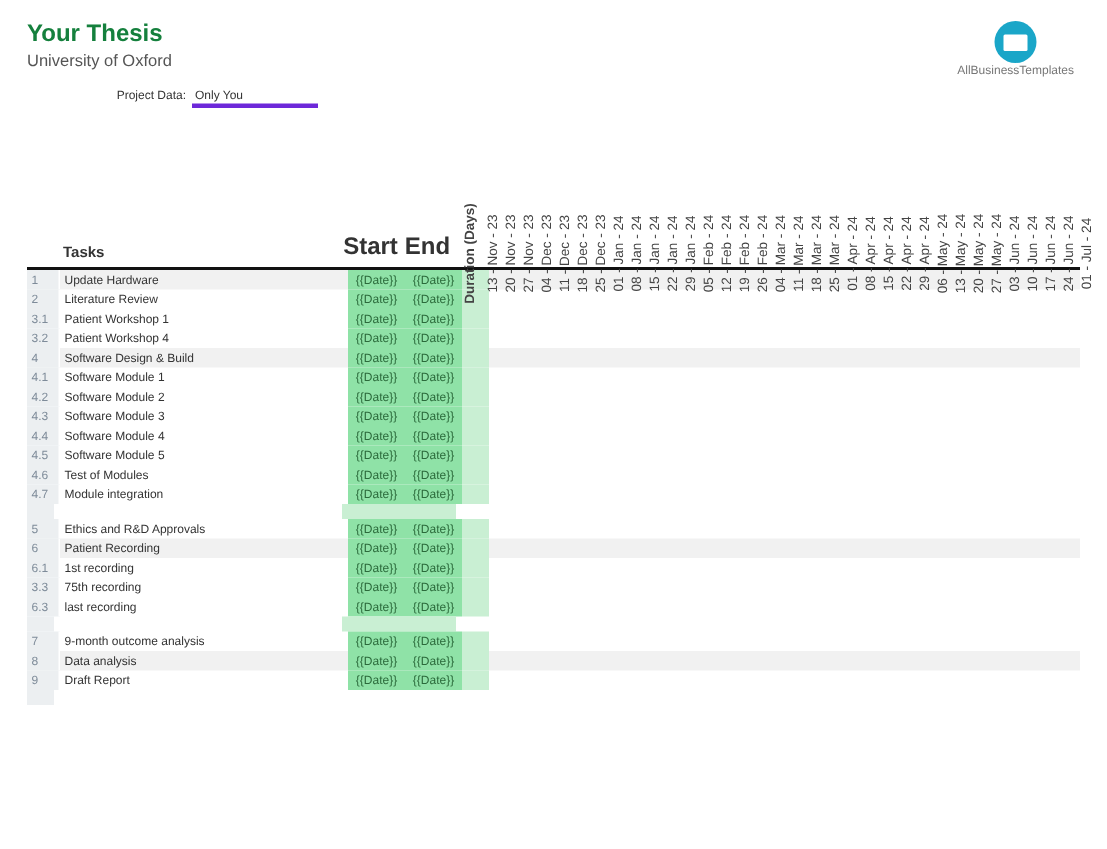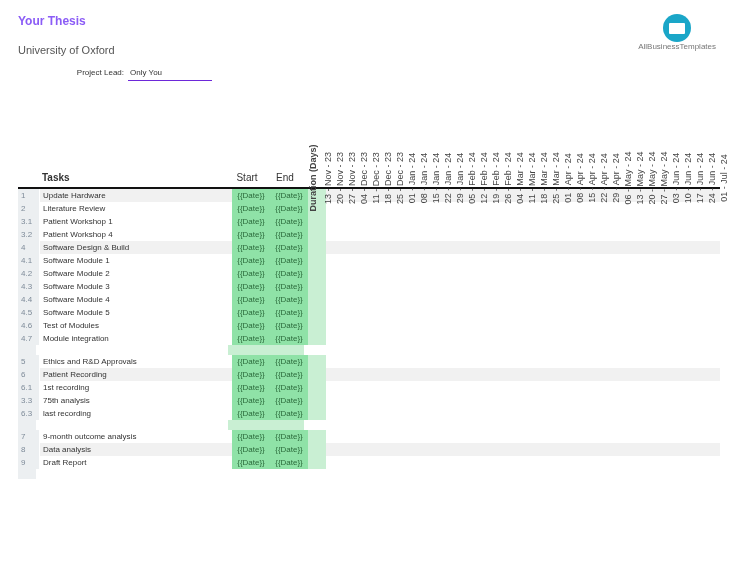--- a/index.html
+++ b/index.html
@@ -1,31 +1,31 @@
 <!DOCTYPE html>
 <html><head>
 <meta charset="utf-8">
 <style>
 html,body{margin:0;padding:0;width:738px;height:566px;background:#fff;font-family:Arial,Helvetica,sans-serif;color:#333;overflow:hidden}
 .page{position:relative;width:738px;height:566px;padding:14px 18px;box-sizing:border-box}
-.title{font-size:12px;font-weight:bold;color:#8b5cf6}
-.subtitle{font-size:11px;color:#555;margin-top:16px}
+.title{font-size:16px;font-weight:bold;color:#15803d}
+.subtitle{font-size:11px;color:#555;margin-top:3px}
 .logo{position:absolute;top:14px;right:22px;text-align:center}
 .logo .disc{width:28px;height:28px;border-radius:50%;background:#1aa6c8;margin:0 auto;display:flex;align-items:center;justify-content:center}
 .logo .laptop{width:16px;height:11px;background:#fff;border-radius:1px;position:relative}
 .logo .brand{font-size:8px;color:#777;margin-top:0}
 .meta{margin-top:12px;font-size:10px;color:#444}
 .meta .row{display:flex;margin-bottom:2px}
 .meta .lbl{width:106px;text-align:right;padding-right:4px}
-.meta .val{border-bottom:1px solid #6d28d9;min-width:80px;padding:0 2px}
+.meta .val{border-bottom:3px solid #6d28d9;min-width:80px;padding:0 2px}
 .meta .day{border-bottom:1px solid #888;margin-left:10px;padding:0 2px}
 
 .hdrwrap{position:relative;height:98px;margin-top:8px;border-bottom:2px solid #111;display:flex;align-items:flex-end}
 .tasks-col{width:210px;flex:none;font-size:10px;font-weight:bold;color:#333;padding-bottom:4px;padding-left:24px;box-sizing:border-box}
-.start-col,.end-col{width:38px;flex:none;font-size:10px;font-weight:normal;text-align:center;padding-bottom:4px}
+.start-col,.end-col{width:38px;flex:none;font-size:16px;font-weight:bold;text-align:center;padding-bottom:4px}
 .dur-col{width:18px;flex:none;position:relative}
 .dur-col span,.date-col span{position:absolute;bottom:4px;left:50%;transform:translateX(-50%) rotate(-90deg);transform-origin:center;white-space:nowrap;font-size:9px;color:#444}
 .dur-col span{font-weight:bold}
 .dates{display:flex;flex:1}
 .date-col{width:12px;flex:none;position:relative}
 
 .body{}
 .row{display:flex;height:13px;font-size:8px;color:#333}
 .row.alt{background:#f1f1f1}
 .row .num{width:18px;flex:none;background:#eceff1;color:#7e8b99;font-size:8px;padding-left:3px;display:flex;align-items:center;border-right:1px solid #fff}
@@ -52,21 +52,21 @@
   <div class="subtitle">University of Oxford</div>
   <div class="logo">
     <div class="disc">
         <div class="laptop"></div>
       </div>
     <div class="brand">AllBusinessTemplates</div>
   </div>
 
   <div class="meta">
     <div class="row">
-      <div class="lbl">Project Lead:</div>
+      <div class="lbl">Project Data:</div>
       <div class="val">Only You</div>
     </div>
   </div>
 
   <div class="hdrwrap">
     <div class="tasks-col">Tasks</div>
     <div class="start-col">Start</div>
     <div class="end-col">End</div>
     <div class="dur-col">
         <span>Duration (Days)</span>
@@ -825,21 +825,21 @@
           <div class="c"></div>
           <div class="c"></div>
           <div class="c"></div>
           <div class="c"></div>
           <div class="c"></div>
           <div class="c"></div>
         </div>
       </div>
       <div class="row">
         <div class="num">3.3</div>
-        <div class="task ind">75th analysis</div>
+        <div class="task ind">75th recording</div>
         <div class="cell start">{{Date}}</div>
         <div class="cell end">{{Date}}</div>
         <div class="dur"></div>
         <div class="gantt">
           <div class="c"></div>
           <div class="c"></div>
           <div class="c"></div>
           <div class="c"></div>
           <div class="c"></div>
           <div class="c"></div>

